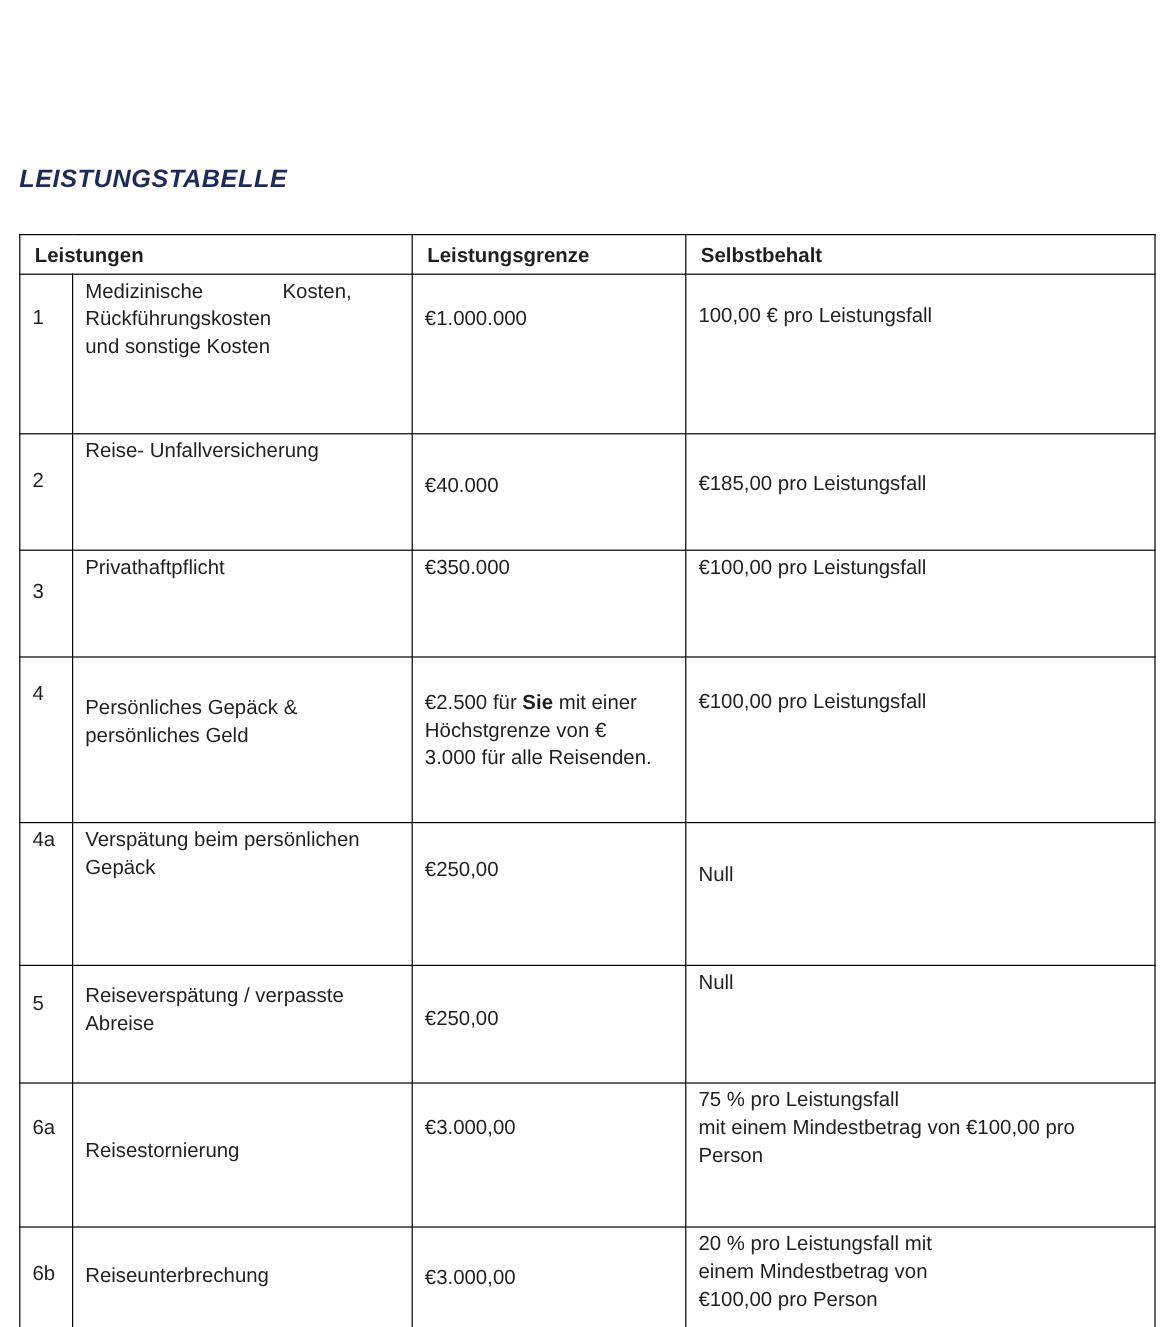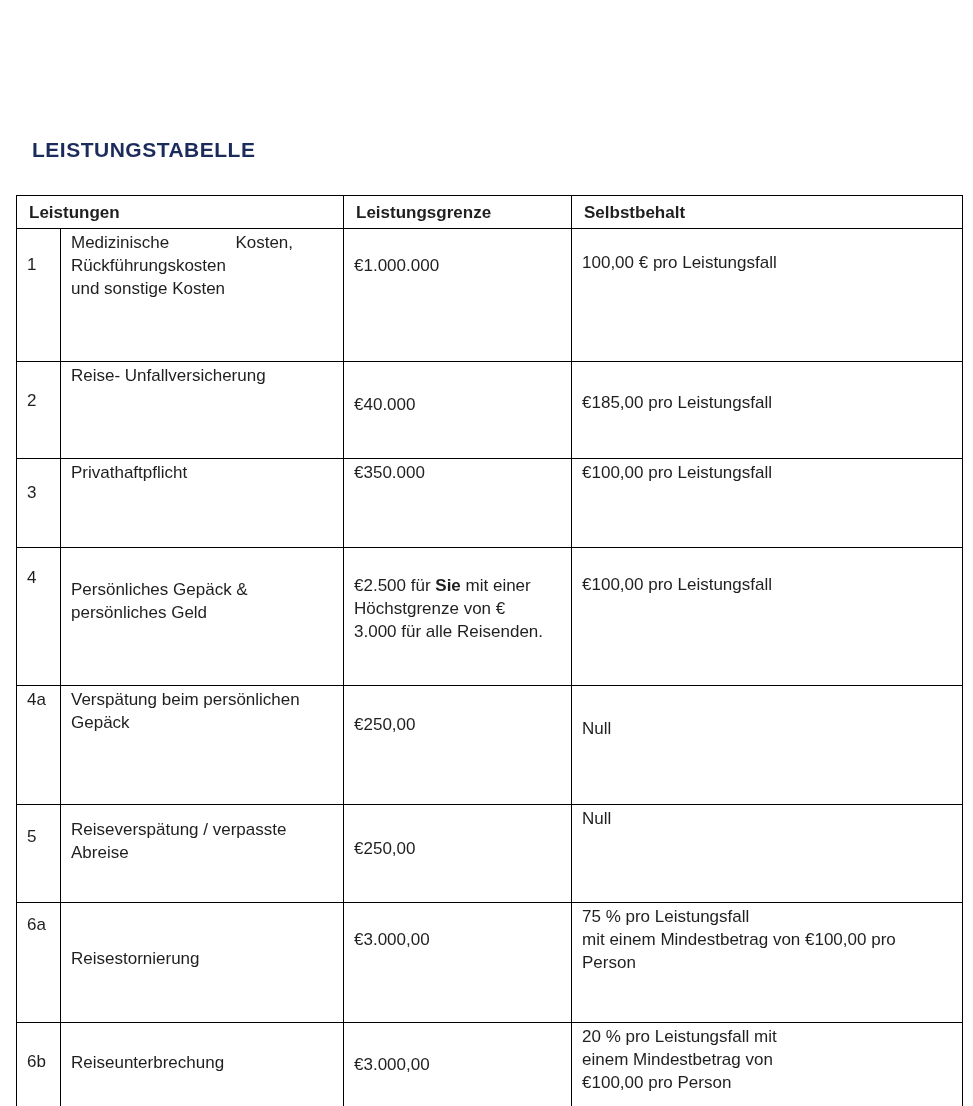--- a/index.html
+++ b/index.html
@@ -19,24 +19,25 @@
     display:flex;align-items:center;justify-content:center;
   }
   .logo span{
     font-family:"Liberation Serif","DejaVu Serif",serif;
     color:var(--logo-fg,#fff);
     font-size:44px;letter-spacing:3px;
     padding-top:2px;
   }
   
   .title{
-    position:absolute;left:32px;top:138px;
+    position:absolute;left:16px;top:138px;
     margin:0;
     font-size:21px;font-weight:bold;letter-spacing:0.5px;
     color:var(--title-color,#1b2b5a);
+    font-style:italic;
   }
   
   table.benefits{
     position:absolute;left:16px;top:195px;
     border-collapse:collapse;table-layout:fixed;
     width:946px;
     font-size:17px;line-height:23px;
   }
   table.benefits col.c-num{width:44px;}
   table.benefits col.c-desc{width:283px;}
@@ -66,21 +67,21 @@
   tr.r5 td{height:63px;}
   tr.r6 td{height:73px;}
   tr.r7 td{height:75px;}
   
   tr.r0 td.num{padding-top:24px;} tr.r0 td.grz{padding-top:25px;} tr.r0 td.slb{padding-top:22px;}
   tr.r1 td.num{padding-top:27px;} tr.r1 td.grz{padding-top:31px;} tr.r1 td.slb{padding-top:29px;}
   tr.r2 td.num{padding-top:22px;}
   tr.r3 td.num{padding-top:18px;} tr.r3 td.desc{padding-top:30px;} tr.r3 td.grz{padding-top:26px;} tr.r3 td.slb{padding-top:25px;}
   tr.r4 td.grz{padding-top:27px;} tr.r4 td.slb{padding-top:31px;}
   tr.r5 td.num{padding-top:20px;} tr.r5 td.desc{padding-top:13px;} tr.r5 td.grz{padding-top:32px;}
-  tr.r6 td.num{padding-top:10px;} tr.r6 td.desc{padding-top:44px;} tr.r6 td.grz{padding-top:25px;}
+  tr.r6 td.num{padding-top:25px;} tr.r6 td.desc{padding-top:44px;} tr.r6 td.grz{padding-top:25px;}
   tr.r7 td.num{padding-top:27px;} tr.r7 td.desc{padding-top:28px;} tr.r7 td.grz{padding-top:30px;}
   b{font-weight:bold;}
 </style>
 </head>
 <body>
 
 <div class="page">
 
 
   <h1 class="title">LEISTUNGSTABELLE</h1>

